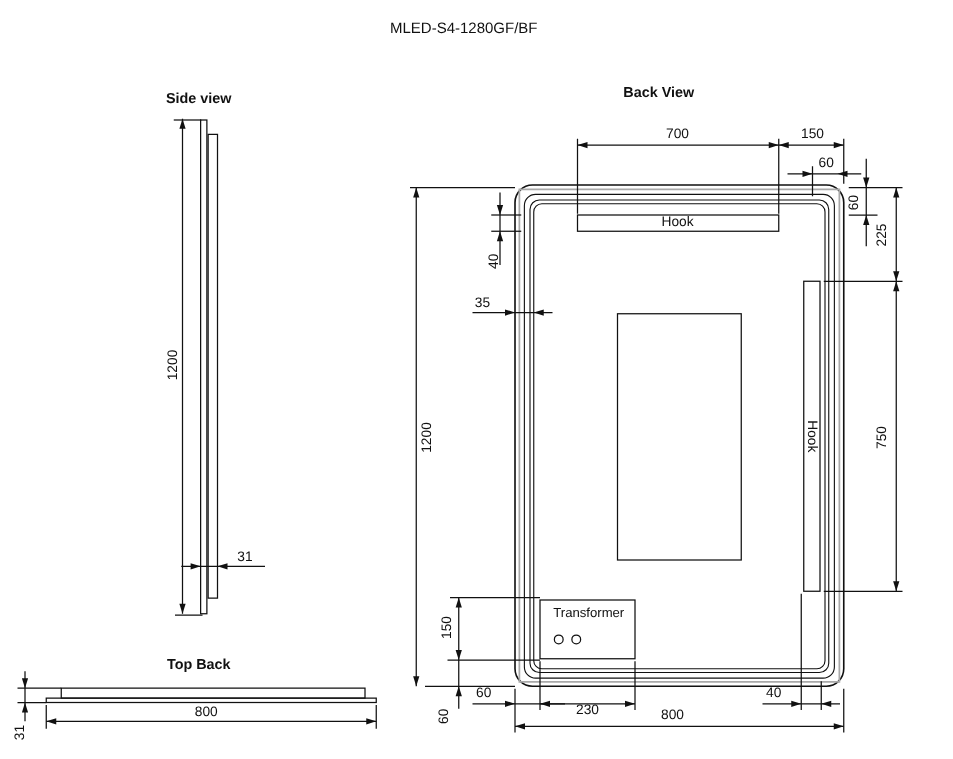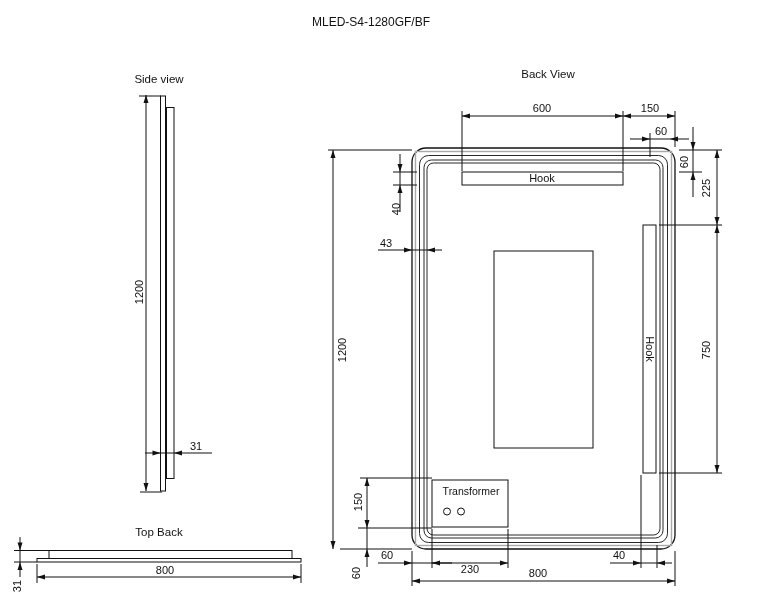--- a/index.html
+++ b/index.html
@@ -6,21 +6,21 @@
   #stage{
     position:relative;width:762px;height:607px;background:#fff;overflow:hidden;
     font-family:"Liberation Sans", sans-serif;color:#111;
   }
   #stage svg{position:absolute;left:0;top:0;}
   .t{
     position:absolute;font-size:11px;line-height:1;white-space:nowrap;color:#111;
     transform:translate(-50%,-50%);
   }
   .t.big{font-size:12px;}
-  .t.med{font-size:11.5px;}
+  .t.med{font-size:11.5px;font-weight:bold;}
   .t.small{font-size:10.5px;text-align:right;}
   .rotl{transform:translate(-50%,-50%) rotate(-90deg);}
   .rotr{transform:translate(-50%,-50%) rotate(90deg);}
   svg line, svg rect, svg path, svg circle{stroke:#111;stroke-width:1;fill:none;}
   svg rect.fill{fill:#ffffff;}
   svg .thin{stroke-width:0.9;}
   svg .thick{stroke-width:1.3;}
   svg .gray{stroke:#a9a9a9;stroke-width:1.4;}
   svg polygon{fill:#111;stroke:none;}
 </style>
@@ -183,33 +183,33 @@
   <span class="t big" style="left:371px;top:22px">MLED-S4-1280GF/BF</span>
 
   <span class="t med" style="left:159px;top:80px">Side view</span>
   <span class="t rotl" style="left:139px;top:292px">1200</span>
   <span class="t" style="left:196px;top:446px">31</span>
 
   <span class="t med" style="left:159px;top:533px">Top Back</span>
   <span class="t" style="left:165px;top:570px">800</span>
   <span class="t rotl" style="left:17px;top:586px">31</span>
 
-  <span class="t med" style="left:548px;top:75px">Back View</span>
+  <span class="t med" style="left:527px;top:75px">Back View</span>
   <span class="t" style="left:542px;top:178px">Hook</span>
   <span class="t rotr" style="left:649px;top:349px">Hook</span>
   <span class="t small" style="left:471px;top:491px">Transformer</span>
 
-  <span class="t" style="left:542px;top:108px">600</span>
+  <span class="t" style="left:542px;top:108px">700</span>
   <span class="t" style="left:650px;top:108px">150</span>
   <span class="t" style="left:661px;top:131px">60</span>
   <span class="t rotl" style="left:684px;top:162px">60</span>
   <span class="t rotl" style="left:706px;top:188px">225</span>
   <span class="t rotl" style="left:706px;top:350px">750</span>
   <span class="t rotl" style="left:396px;top:209px">40</span>
-  <span class="t" style="left:386px;top:243px">43</span>
+  <span class="t" style="left:386px;top:243px">35</span>
   <span class="t rotl" style="left:342px;top:350px">1200</span>
   <span class="t rotl" style="left:358px;top:502px">150</span>
   <span class="t rotl" style="left:356px;top:573px">60</span>
   <span class="t" style="left:387px;top:555px">60</span>
   <span class="t" style="left:470px;top:569px">230</span>
   <span class="t" style="left:619px;top:555px">40</span>
   <span class="t" style="left:538px;top:573px">800</span>
 
 </div>
 

